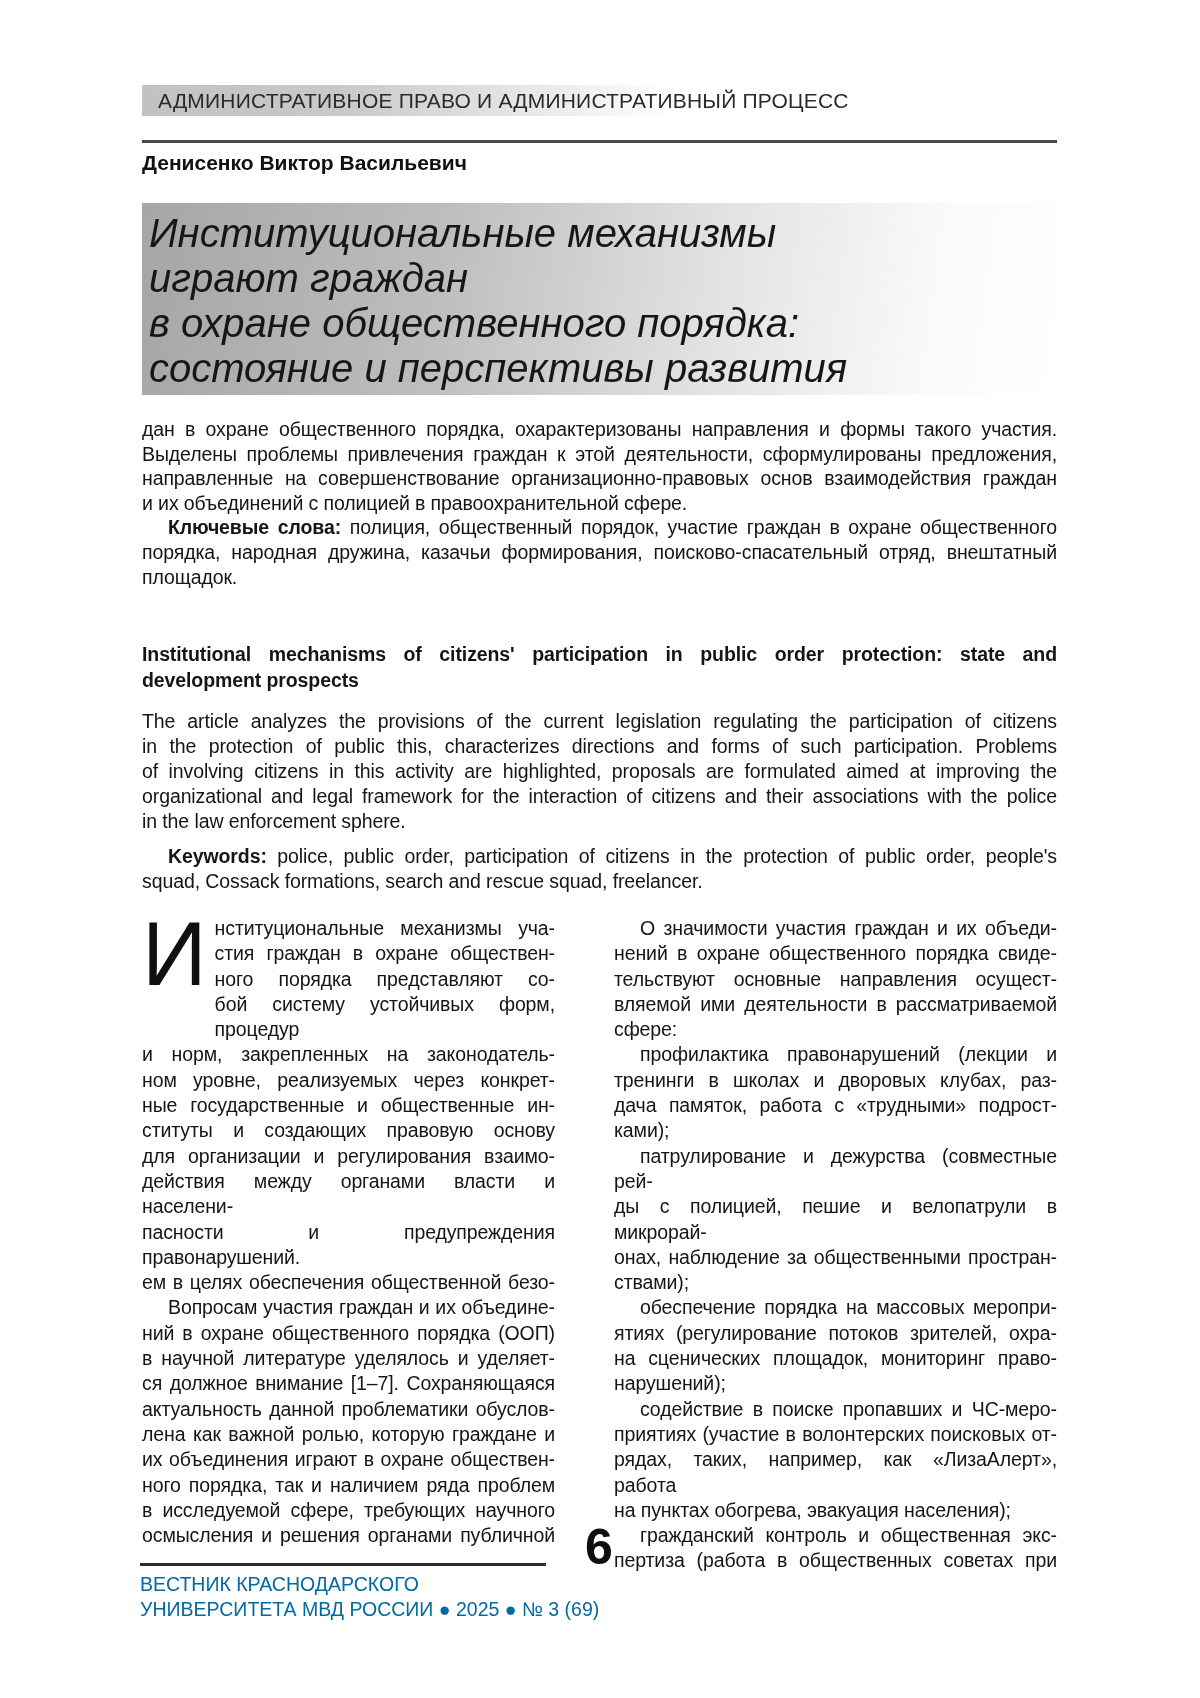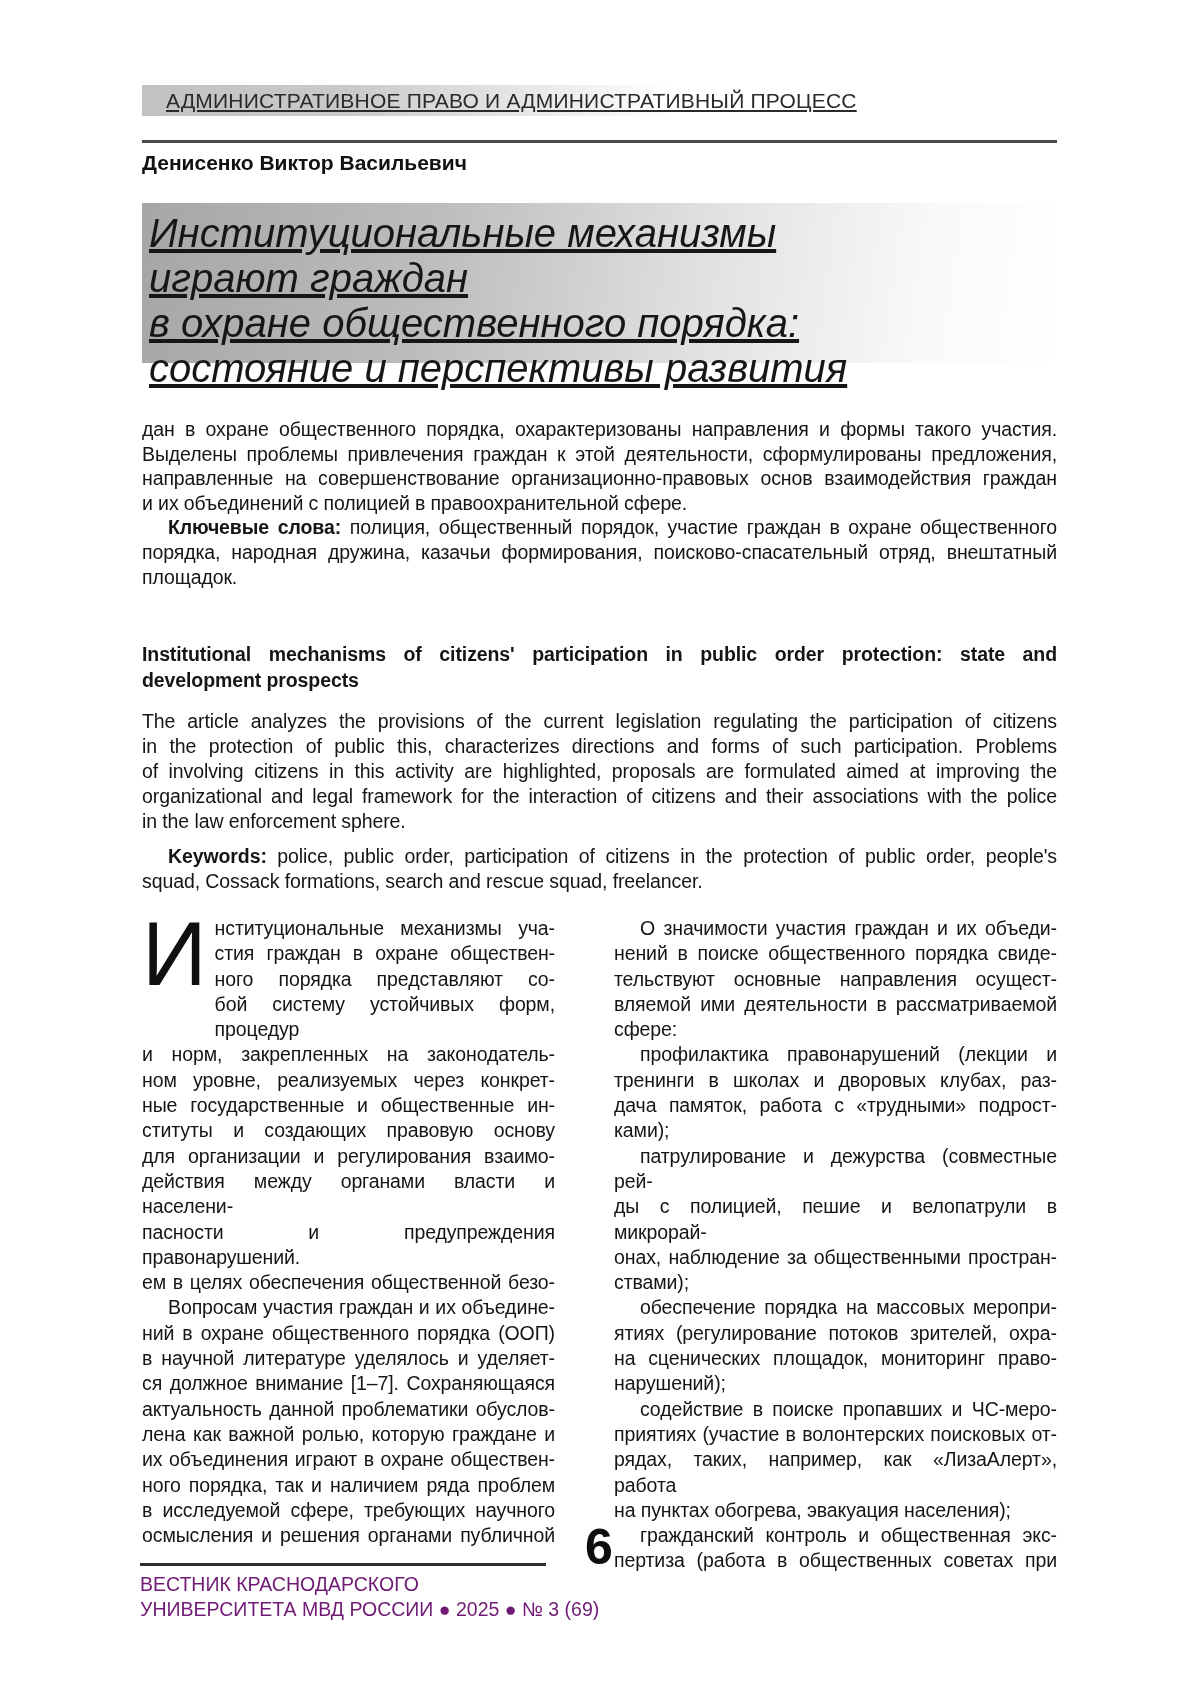--- a/index.html
+++ b/index.html
@@ -11,36 +11,36 @@
     font-family: "Liberation Sans", "DejaVu Sans", sans-serif;
     color: #151515;
     overflow: hidden;
   }
   
   .section-bar {
     position: absolute; left: 142px; top: 85px; width: 915px; height: 31px;
     background: linear-gradient(to right, #c2c2c2 0%, #c9c9c9 22%, #e7e7e7 42%, #ffffff 58%);
     display: flex; align-items: center;
     font-size: 21px; color: #2a2a2a; letter-spacing: 0.2px;
-    padding-left: 24px; box-sizing: border-box; text-decoration: underline;
+    padding-left: 16px; box-sizing: border-box;
   }
   .top-rule {
     position: absolute; left: 142px; top: 140px; width: 915px; height: 3px;
     background: #4a4a4a;
   }
   .author {
     position: absolute; left: 142px; top: 151px;
     font-size: 21px; font-weight: bold; color: #111;
   }
   
   .title-box {
-    position: absolute; left: 142px; top: 203px; width: 915px; height: 160px;
+    position: absolute; left: 142px; top: 203px; width: 915px; height: 192px;
     background: linear-gradient(98deg, #a6a6a6 0%, #bdbdbd 32%, #e2e2e2 62%, #f9f9f9 85%, #ffffff 100%);
     box-sizing: border-box; padding: 8px 0 0 7px;
-    font-size: 40px; font-style: italic; line-height: 45px; color: #161616; text-decoration: underline;
+    font-size: 40px; font-style: italic; line-height: 45px; color: #161616;
   }
   .title-box .pline { text-align: left; text-align-last: left; }
   
   .pline {
     text-align: justify; text-align-last: justify;
     overflow: hidden;
   }
   .pl-last { text-align-last: left; }
   .indent .pline:first-child, .kwf { text-indent: 26px; }
   
@@ -74,21 +74,21 @@
   .page-num {
     position: absolute; left: 585px; top: 1518px;
     font-size: 50px; font-weight: bold; color: #0e0e0e;
   }
   .foot-rule {
     position: absolute; left: 140px; top: 1563px; width: 406px; height: 3px;
     background: #2e2e2e;
   }
   .footer-text {
     position: absolute; left: 140px; top: 1572px; width: 520px;
-    font-size: 19.5px; line-height: 25px; color: #701a75;
+    font-size: 19.5px; line-height: 25px; color: #0369a1;
   }
 </style>
 </head>
 <body>
 
 <div class="page">
 
   <div class="section-bar">
     <span>АДМИНИСТРАТИВНОЕ ПРАВО И АДМИНИСТРАТИВНЫЙ ПРОЦЕСС</span>
   </div>
@@ -171,21 +171,21 @@
           <div class="pline">лена как важной ролью, которую граждане и</div>
           <div class="pline">их объединения играют в охране обществен-</div>
           <div class="pline">ного порядка, так и наличием ряда проблем</div>
           <div class="pline">в исследуемой сфере, требующих научного</div>
           <div class="pline">осмысления и решения органами публичной</div>
         </div>
     </div>
     <div class="col-right">
       <div class="para indent">
           <div class="pline">О значимости участия граждан и их объеди-</div>
-          <div class="pline">нений в поиске общественного порядка свиде-</div>
+          <div class="pline">нений в охране общественного порядка свиде-</div>
           <div class="pline">тельствуют основные направления осущест-</div>
           <div class="pline">вляемой ими деятельности в рассматриваемой</div>
           <div class="pline pl-last">сфере:</div>
         </div>
       <div class="para indent">
           <div class="pline">профилактика правонарушений (лекции и</div>
           <div class="pline">тренинги в школах и дворовых клубах, раз-</div>
           <div class="pline">дача памяток, работа с «трудными» подрост-</div>
           <div class="pline pl-last">ками);</div>
         </div>

